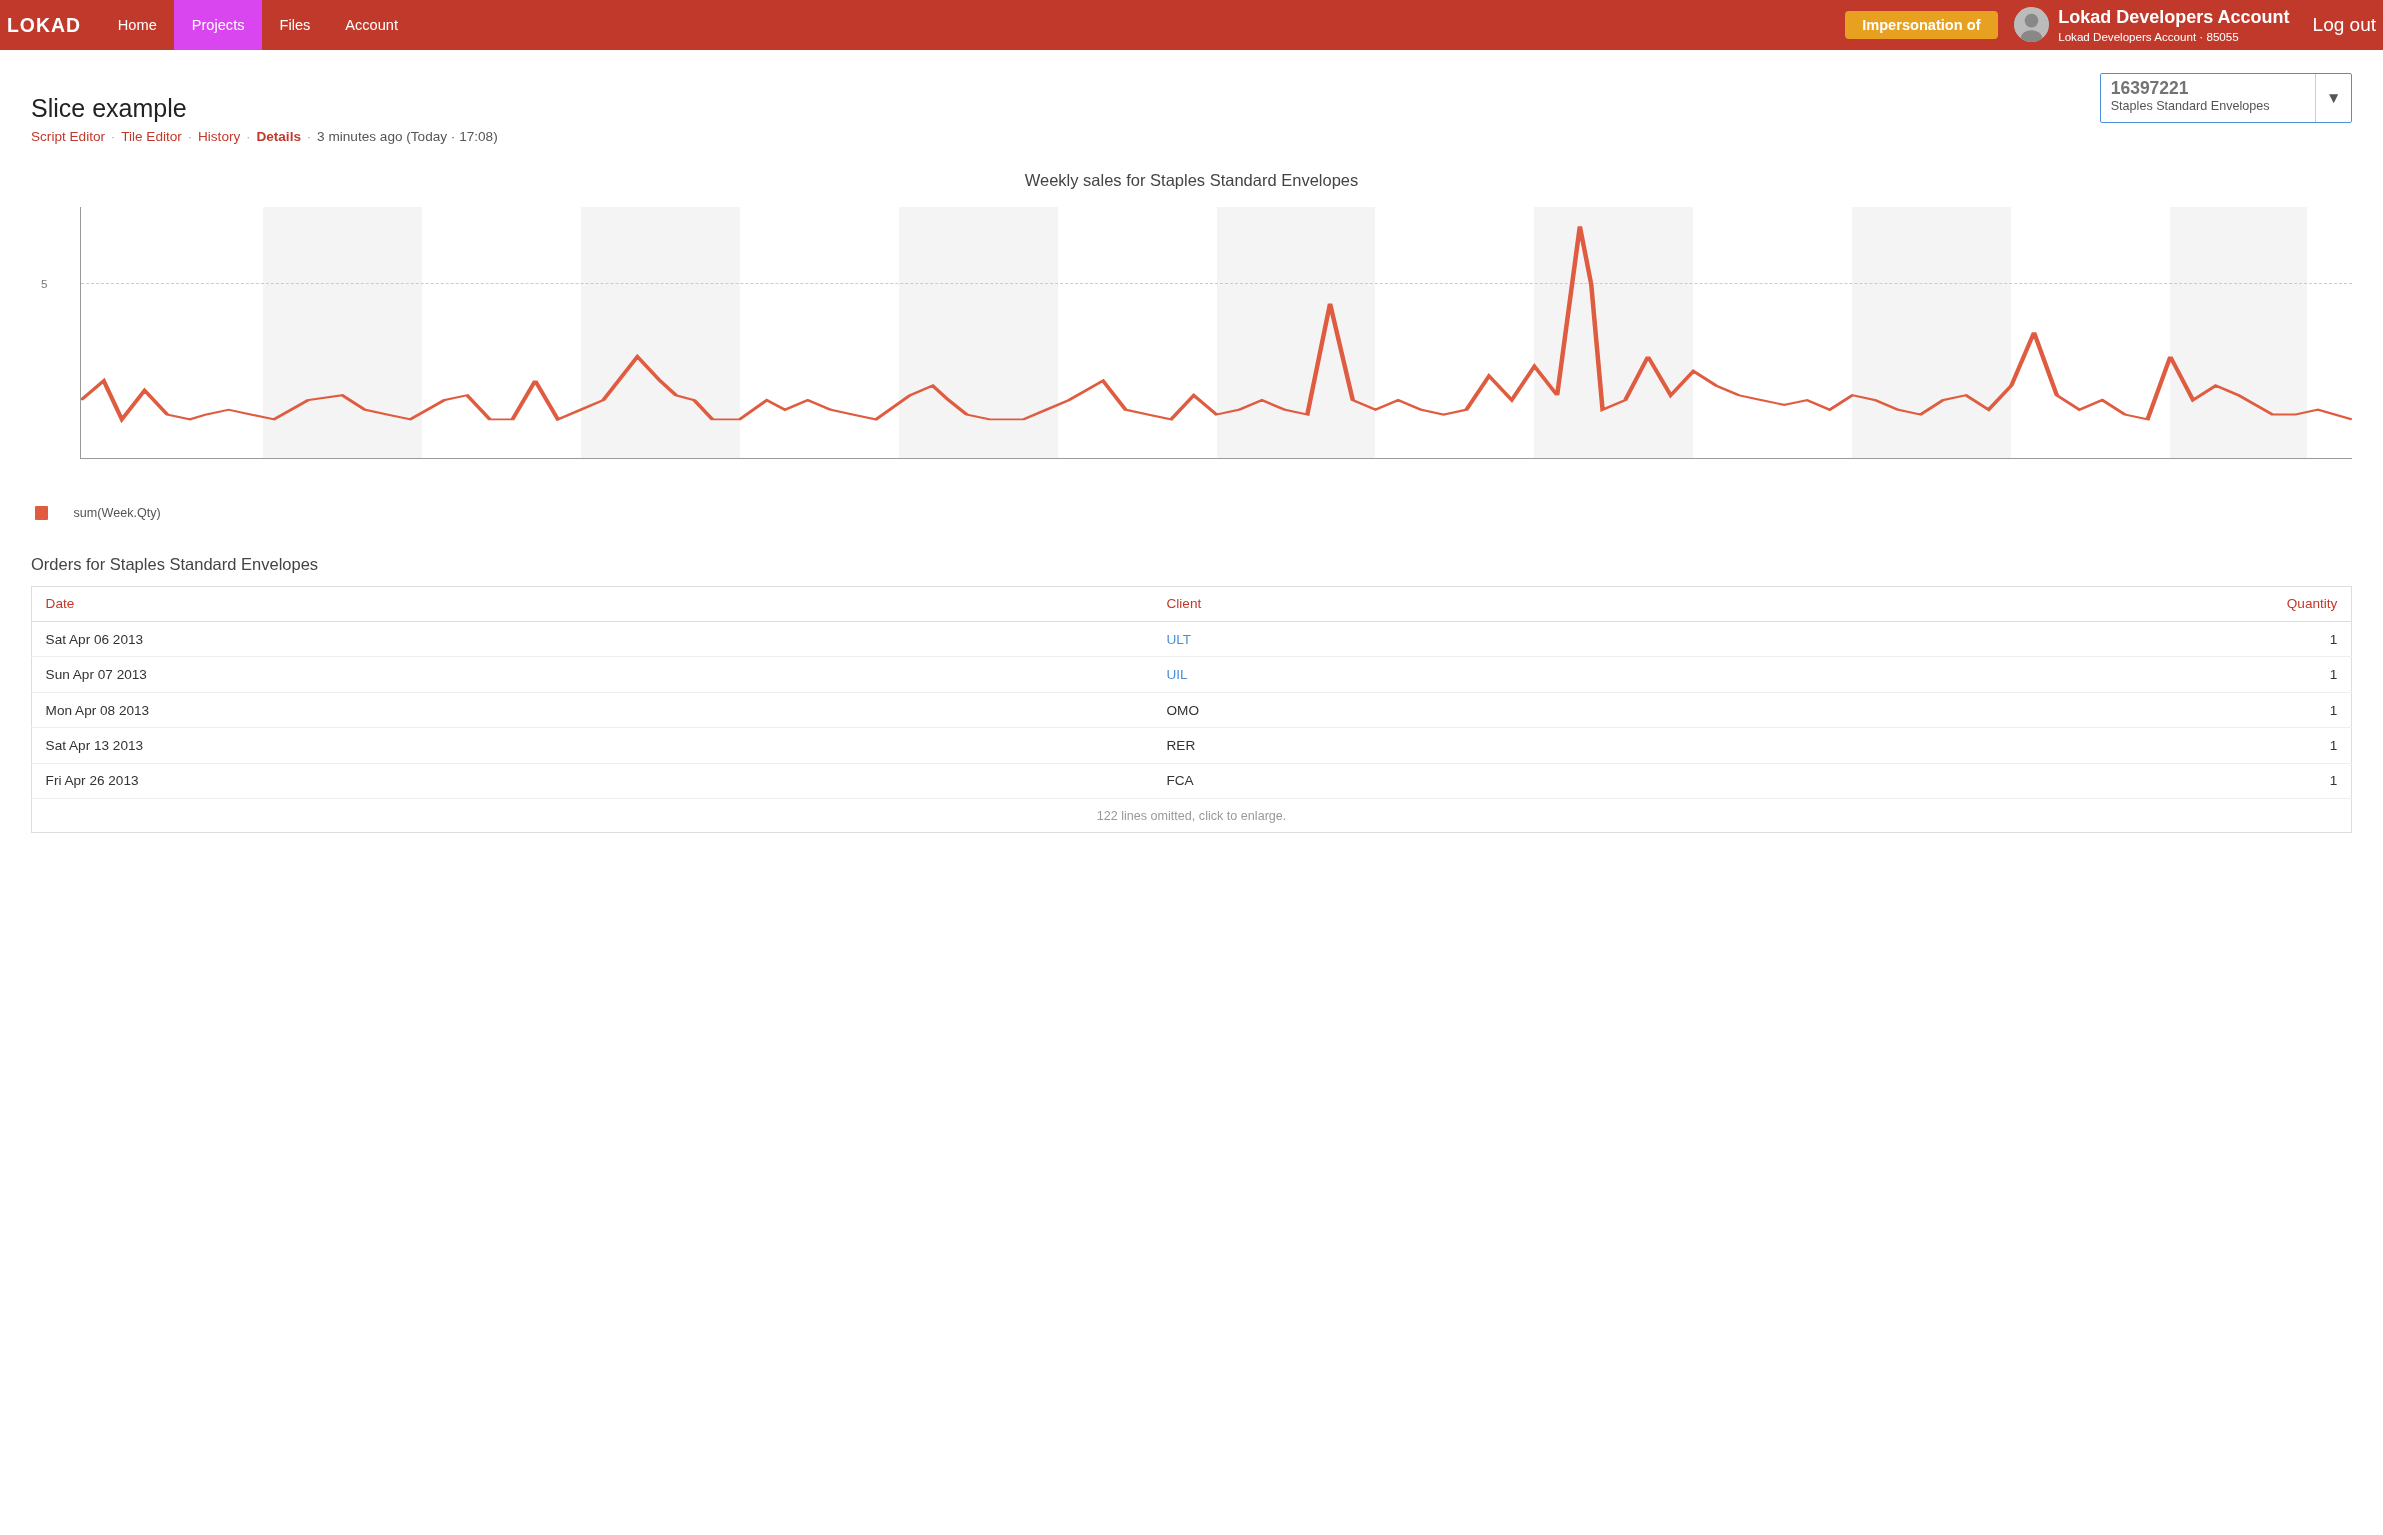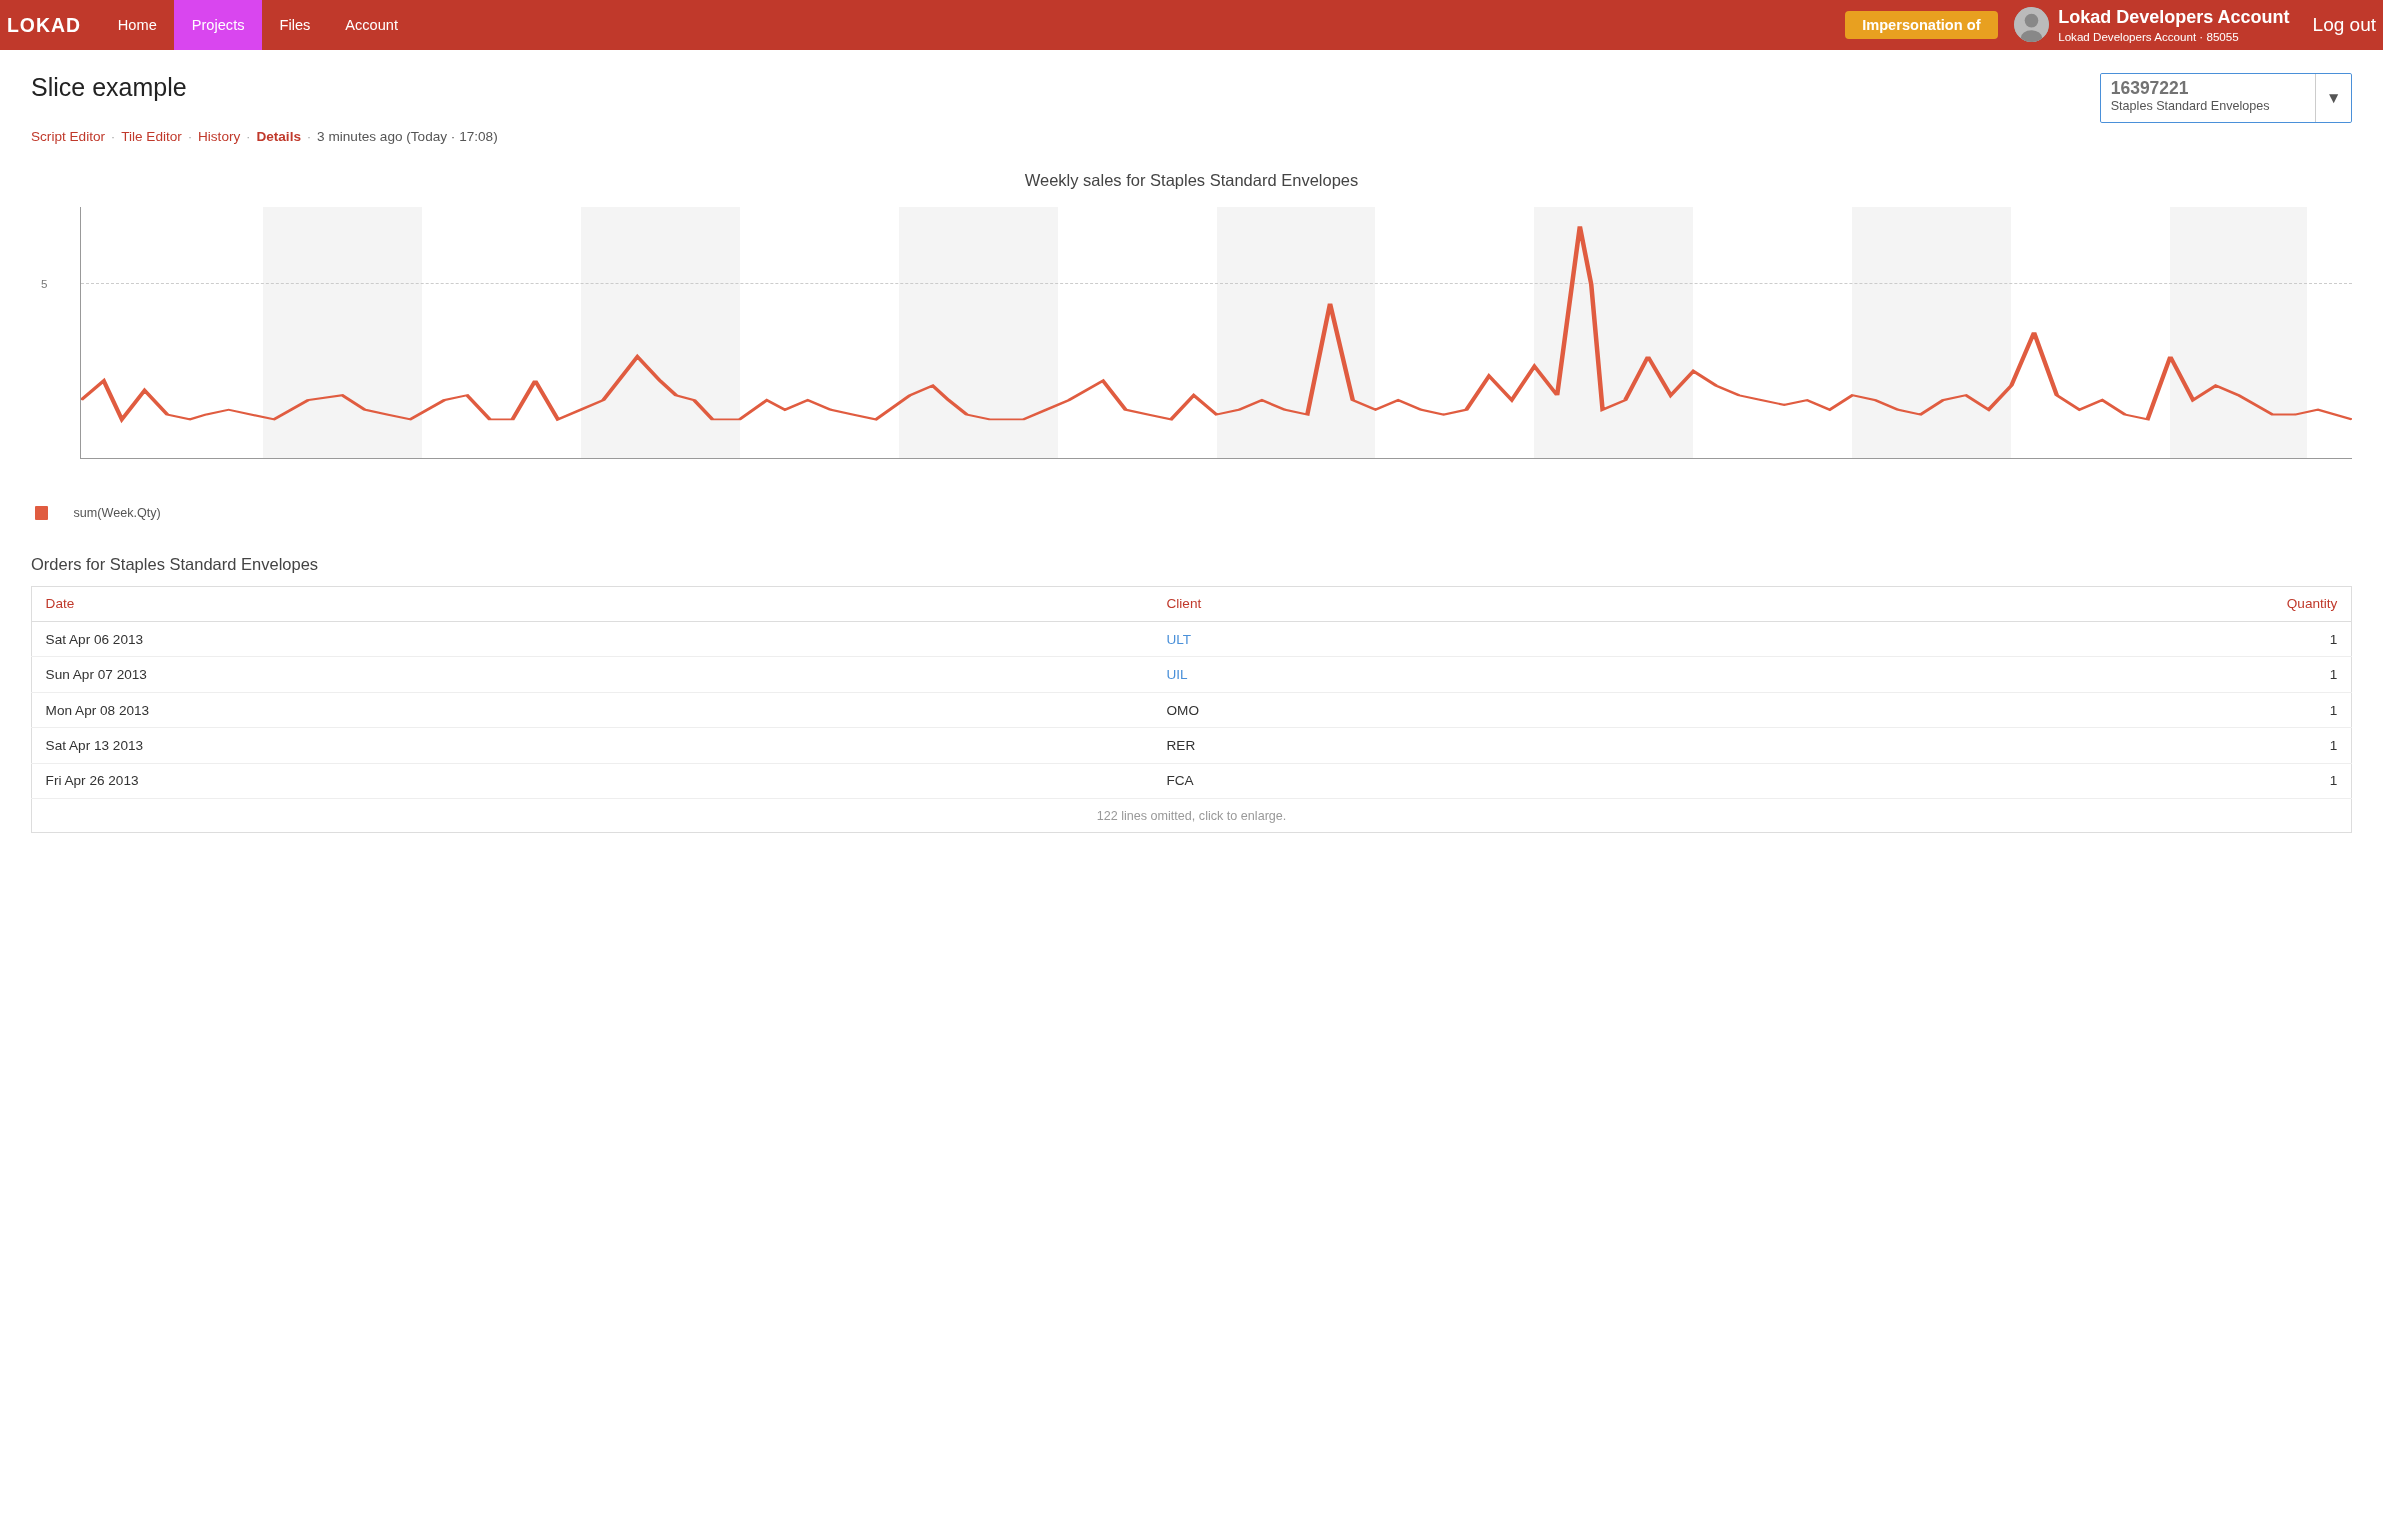--- a/index.html
+++ b/index.html
@@ -58,21 +58,21 @@
       margin-left: 23px;
       font-size: 19px;
       cursor: pointer;
       text-decoration: none;
     }
 
     
     .main { padding: 23px 31px; }
 
     
-    .page-header { display: flex; align-items: flex-start; justify-content: space-between; margin-bottom: 5.8px; }
+    .page-header { display: flex; align-items: flex-end; justify-content: space-between; margin-bottom: 5.8px; }
     .page-title { font-size: 25px; font-weight: normal; color: #222; }
 
     
     .item-dropdown {
       border: 1.9px solid #4a90d9;
       border-radius: 1.9px;
       display: flex;
       align-items: stretch;
       width: 252px;
       min-height: 50px;

